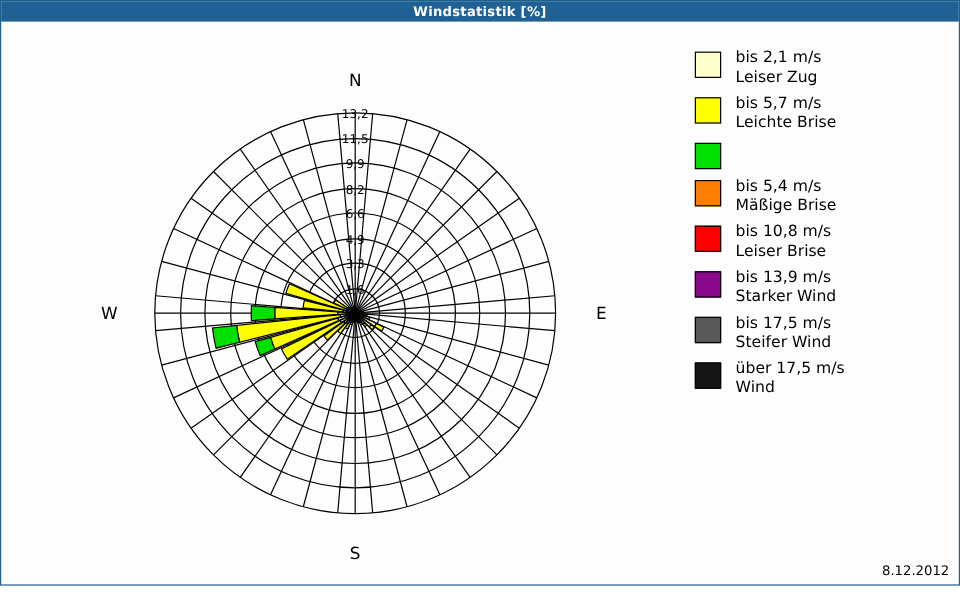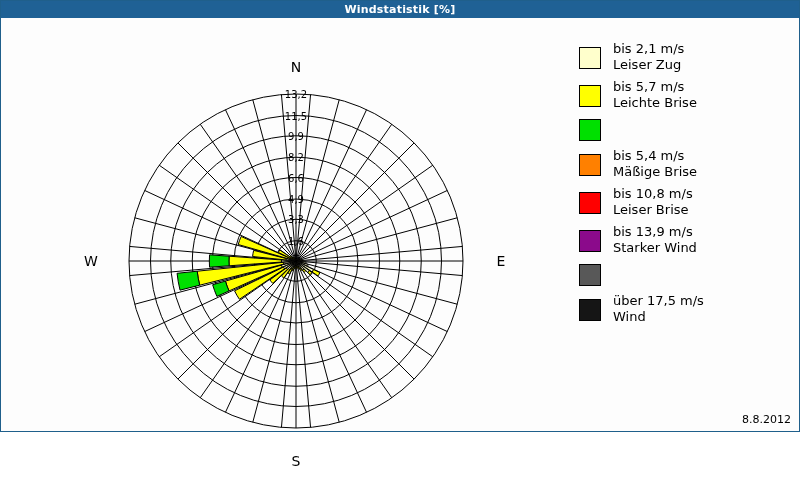--- a/index.html
+++ b/index.html
@@ -2,39 +2,39 @@
 <html><head>
 <meta charset="utf-8">
 <style>
   html,body{margin:0;padding:0;}
   body{
     width:800px;height:500px;overflow:hidden;
     font-family:"DejaVu Sans", sans-serif;
     background:#ffffff;
   }
   #app{
-    position:relative;width:800px;height:432px;
+    position:relative;width:800px;height:488px;
     border:1px solid #1f5f8b;box-sizing:border-box;background:#fdfdfd;
   }
   #titlebar{
     position:absolute;left:0;top:0;width:100%;height:17px;
     background:#1f6195;color:#ffffff;
     font-size:11px;font-weight:bold;
     display:flex;align-items:center;justify-content:center;
     letter-spacing:.2px;
   }
   #plotarea{
     position:absolute;left:0;top:17px;width:570px;height:465px;
   }
   #rose-svg{display:block;}
   #legend{
     position:absolute;left:578px;top:40px;width:215px;
   }
   .legend-row{
-    display:flex;align-items:center;margin-bottom:7px;
+    display:flex;align-items:flex-start;margin-bottom:7px;
   }
   .swatch{
     width:22px;height:22px;border:1px solid #000;flex:0 0 auto;
     margin-right:12px;margin-top:2px;box-sizing:border-box;
   }
   .legend-text{font-size:13px;line-height:15.5px;color:#000;}
   .legend-text .l1,.legend-text .l2{display:block;white-space:nowrap;}
   #datestamp{
     position:absolute;right:8px;bottom:5px;
     font-size:11px;color:#000;
@@ -219,25 +219,29 @@
     </div>
     <div class="legend-row">
       <span class="swatch" style="background: rgb(139, 10, 139);"></span>
       <span class="legend-text">
         <span class="l1">bis 13,9 m/s</span>
         <span class="l2">Starker Wind</span>
       </span>
     </div>
     <div class="legend-row">
       <span class="swatch" style="background: rgb(88, 88, 88);"></span>
+      <span class="legend-text">
+        <span class="l1">bis 17,5 m/s</span>
+        <span class="l2">Steifer Wind</span>
+      </span>
     </div>
     <div class="legend-row">
       <span class="swatch" style="background: rgb(21, 21, 21);"></span>
       <span class="legend-text">
         <span class="l1">über 17,5 m/s</span>
         <span class="l2">Wind</span>
       </span>
     </div>
   </div>
 
-  <div id="datestamp">8.8.2012</div>
+  <div id="datestamp">8.12.2012</div>
 
 </div>
 
 </body></html>

